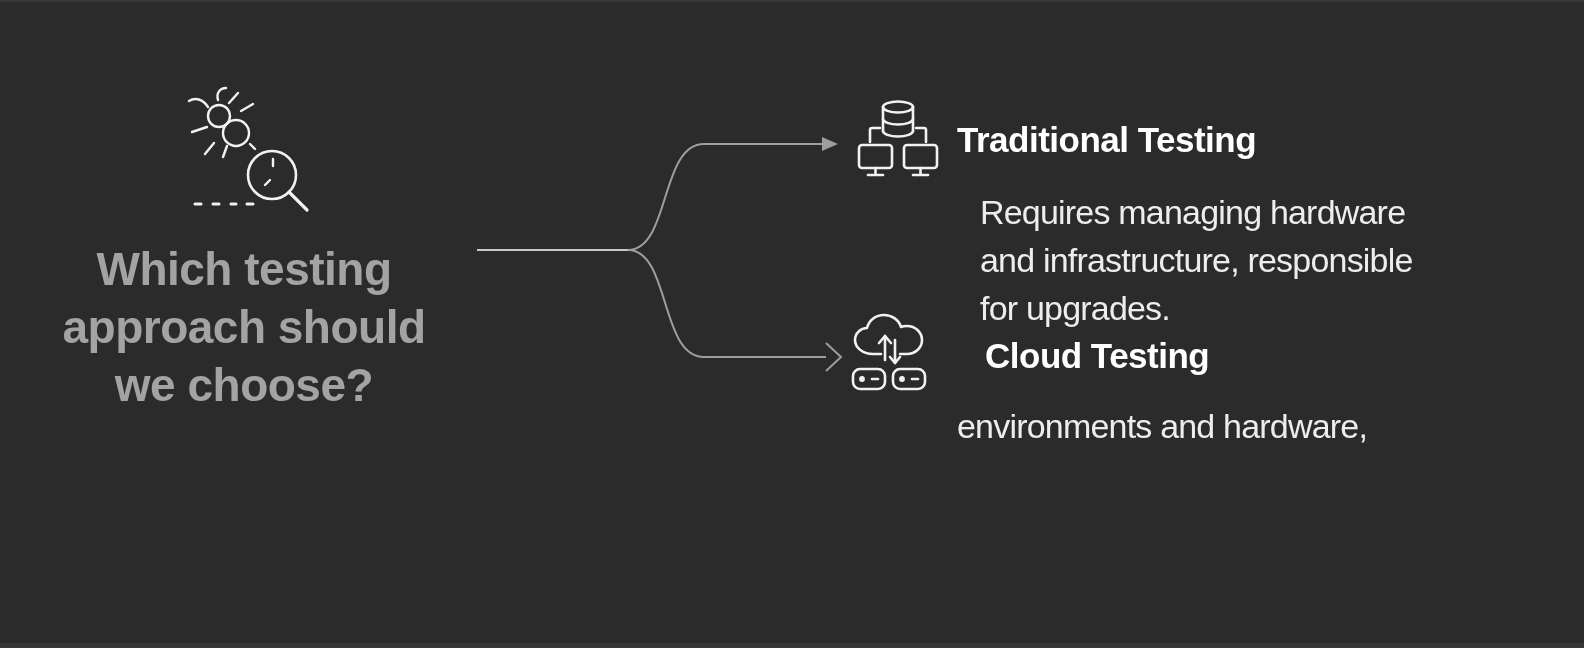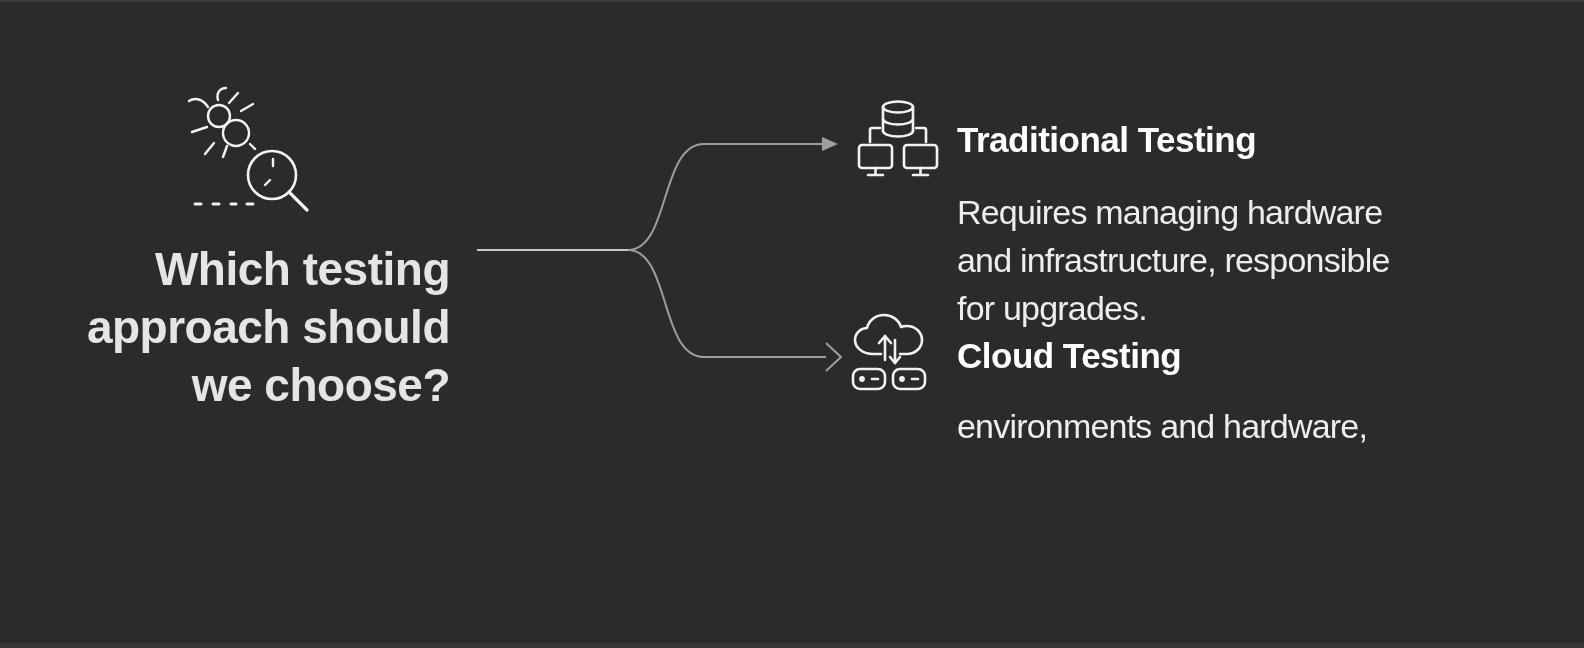--- a/index.html
+++ b/index.html
@@ -9,38 +9,38 @@
     font-family:"Liberation Sans", sans-serif;
   }
   .edge-strip{position:absolute;left:0;width:100%;background:#373737;}
   .edge-strip.top{top:0;height:2px;}
   .edge-strip.bottom{bottom:0;height:5px;}
 
   .abs{position:absolute;}
 
   .question{
     left:38px;top:240px;width:412px;
-    text-align:right;
-    color:#e5e5e5;font-weight:bold;font-size:46px;line-height:58px;
+    text-align:center;
+    color:#a3a3a3;font-weight:bold;font-size:46px;line-height:58px;
     letter-spacing:-0.5px;
   }
 
   .branch-title{
     left:957px;width:560px;
     color:#ffffff;font-weight:bold;font-size:35px;line-height:44px;
     letter-spacing:-0.5px;
   }
   .branch-desc{
     left:957px;width:560px;
     color:#ededed;font-size:34px;line-height:48px;
     letter-spacing:-0.8px;
   }
   #trad-title{top:118px;}
-  #trad-desc{top:188px;}
-  #cloud-title{top:334px;}
+  #trad-desc{top:188px;margin-left:23px;}
+  #cloud-title{top:334px;margin-left:28px;}
   #cloud-desc{top:402px;}
 
   svg{display:block;}
   .stroke-icon{stroke:#f2f2f2;fill:none;stroke-linecap:round;stroke-linejoin:round;}
 </style>
 </head>
 <body>
 
 <div class="canvas">
 

